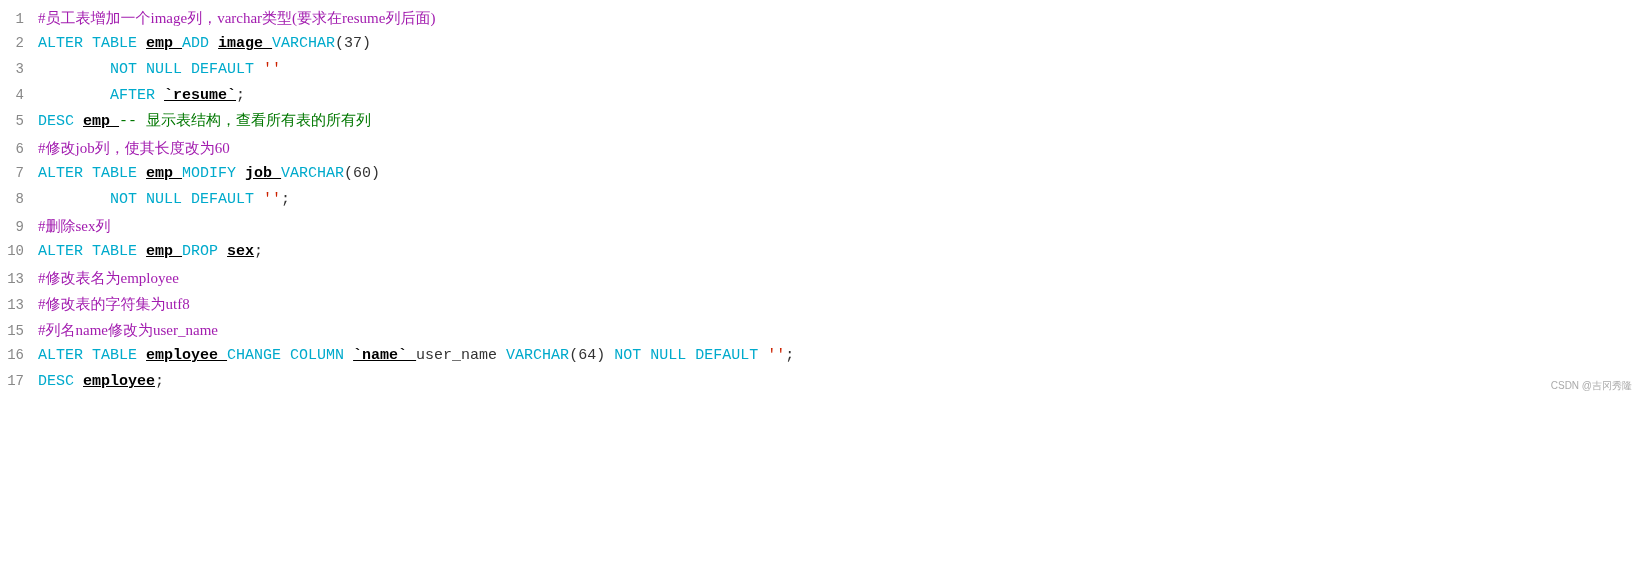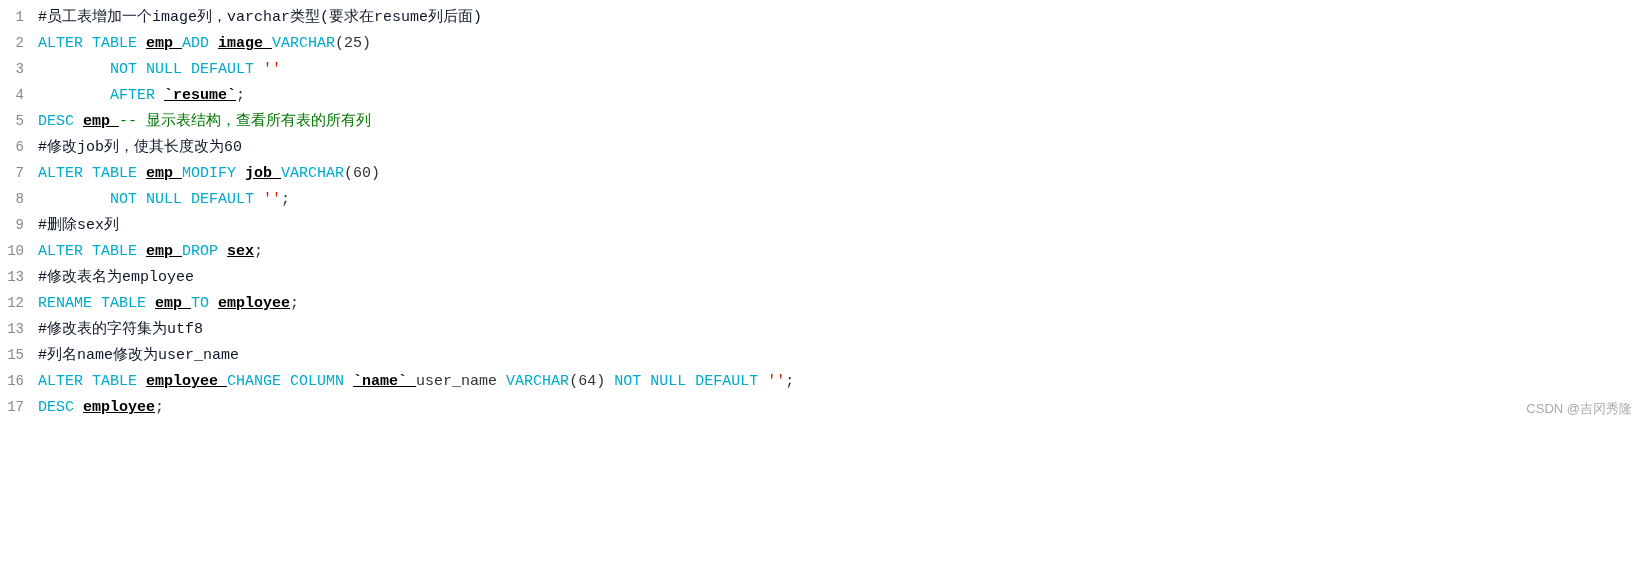--- a/index.html
+++ b/index.html
@@ -34,46 +34,46 @@
       padding-right: 14px;
       user-select: none;
       font-size: 14px;
       flex-shrink: 0;
     }
     .line-content {
       white-space: pre;
       flex: 1;
     }
     .plain { color: #333333; }
-    .hash-comment { color: #0f172a; }
+    .hash-comment { color: #a21caf; font-family: Liberation Serif, serif; }
     .s-teal { color: #00aacc; font-weight: normal; }
     .s-bold { font-weight: bold; color: #000; text-decoration: underline; }
     .s-red { color: #cc2200; }
     .s-green { color: #007700; }
     .watermark {
       position: absolute;
       bottom: 8px;
       right: 16px;
       color: #aaaaaa;
-      font-size: 13px;
+      font-size: 10px;
       font-family: Arial, sans-serif;
     }
   </style>
 </head>
 <body>
 
 <div class="code-container">
 
   <div class="code-line">
       <span class="line-number">1</span>
       <span class="line-content"><span class="hash-comment">#员工表增加一个image列，varchar类型(要求在resume列后面)</span></span>
     </div>
     <div class="code-line">
       <span class="line-number">2</span>
-      <span class="line-content"><span class="s-teal">ALTER TABLE </span><span class="s-bold">emp </span><span class="s-teal">ADD </span><span class="s-bold">image </span><span class="s-teal">VARCHAR</span><span class="plain">(25)</span></span>
+      <span class="line-content"><span class="s-teal">ALTER TABLE </span><span class="s-bold">emp </span><span class="s-teal">ADD </span><span class="s-bold">image </span><span class="s-teal">VARCHAR</span><span class="plain">(37)</span></span>
     </div>
     <div class="code-line">
       <span class="line-number">3</span>
       <span class="line-content"><span class="s-teal">        NOT NULL DEFAULT </span><span class="s-red">''</span></span>
     </div>
     <div class="code-line">
       <span class="line-number">4</span>
       <span class="line-content"><span class="s-teal">        AFTER </span><span class="s-bold">`resume`</span><span class="plain">;</span></span>
     </div>
     <div class="code-line">
@@ -98,24 +98,20 @@
     </div>
     <div class="code-line">
       <span class="line-number">10</span>
       <span class="line-content"><span class="s-teal">ALTER TABLE </span><span class="s-bold">emp </span><span class="s-teal">DROP </span><span class="s-bold">sex</span><span class="plain">;</span></span>
     </div>
     <div class="code-line">
       <span class="line-number">13</span>
       <span class="line-content"><span class="hash-comment">#修改表名为employee</span></span>
     </div>
     <div class="code-line">
-      <span class="line-number">12</span>
-      <span class="line-content"><span class="s-teal">RENAME TABLE </span><span class="s-bold">emp </span><span class="s-teal">TO </span><span class="s-bold">employee</span><span class="plain">;</span></span>
-    </div>
-    <div class="code-line">
       <span class="line-number">13</span>
       <span class="line-content"><span class="hash-comment">#修改表的字符集为utf8</span></span>
     </div>
     <div class="code-line">
       <span class="line-number">15</span>
       <span class="line-content"><span class="hash-comment">#列名name修改为user_name</span></span>
     </div>
     <div class="code-line">
       <span class="line-number">16</span>
       <span class="line-content"><span class="s-teal">ALTER TABLE </span><span class="s-bold">employee </span><span class="s-teal">CHANGE COLUMN </span><span class="s-bold">`name` </span><span class="plain">user_name </span><span class="s-teal">VARCHAR</span><span class="plain">(64) </span><span class="s-teal">NOT NULL DEFAULT </span><span class="s-red">''</span><span class="plain">;</span></span>

